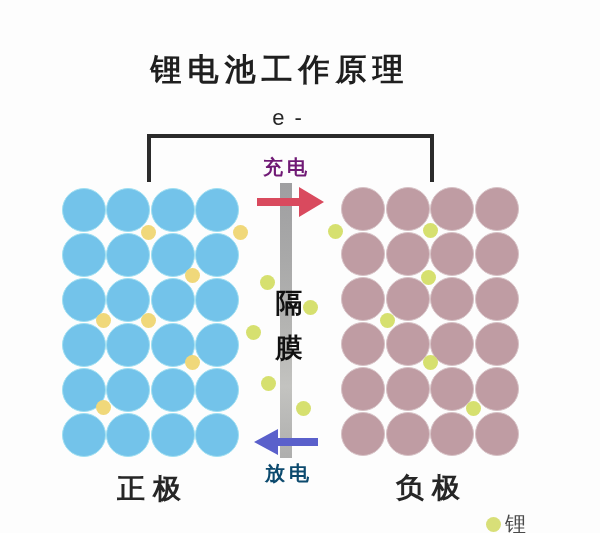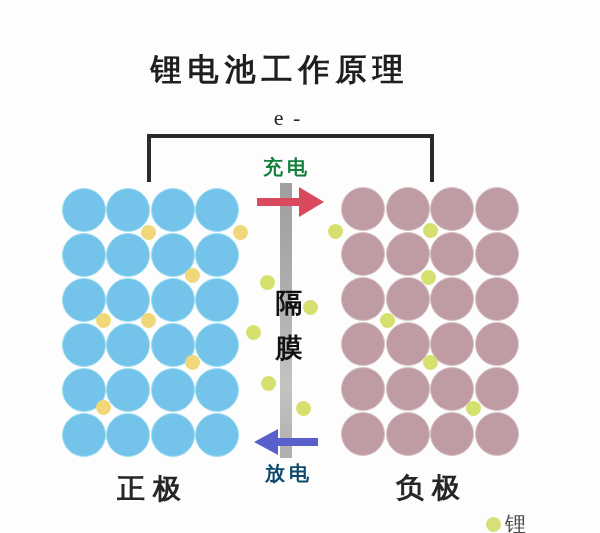--- a/index.html
+++ b/index.html
@@ -1,18 +1,18 @@
 <!DOCTYPE html>
 <html><head>
 <meta charset="utf-8">
 <style>
   html,body{margin:0;padding:0;background:#fff;}
   .stage{
     position:relative;width:600px;height:533px;background:#fdfdfd;overflow:hidden;
-    font-family:Liberation Serif, serif;
+    font-family:Liberation Sans, sans-serif;
   }
   .title{
     position:absolute;left:0;top:49px;width:560px;text-align:center;
     font-size:31px;font-weight:bold;letter-spacing:6px;color:#1f1f1f;
   }
   .elabel{
     position:absolute;left:238px;top:105px;width:100px;text-align:center;
     font-size:22px;color:#262626;letter-spacing:2px;
   }
   .wire{
@@ -122,21 +122,21 @@
       <div class="ion" style="left: 422.5px; top: 354.5px; width: 15px; height: 15px; background: rgb(214, 224, 111);"></div>
       <div class="ion" style="left: 465.5px; top: 400.5px; width: 15px; height: 15px; background: rgb(214, 224, 111);"></div>
     </div>
 
   <div class="sep-bar"></div>
   <div class="sep-label">
     <span>隔</span>
     <span>膜</span>
   </div>
 
-  <div class="dir-label charge-label" style="color: #15803d;">充电</div>
+  <div class="dir-label charge-label" style="color: #701a75;">充电</div>
   <svg class="arrow" style="left:255px;top:185px;" width="70" height="34" viewBox="0 0 70 34">
     <path d="M2,13 h42 v-11 l25,15 -25,15 v-11 h-42 z" fill="#d94a5e"></path>
   </svg>
 
   <svg class="arrow" style="left:252px;top:428px;" width="68" height="28" viewBox="0 0 68 28">
     <path d="M66,10 h-40 v-9 l-24,13 24,13 v-9 h40 z" fill="#5a60cb"></path>
   </svg>
   <div class="dir-label discharge-label" style="color: #0c4a6e;">放电</div>
 
   <div class="electrode-label left">正极</div>

